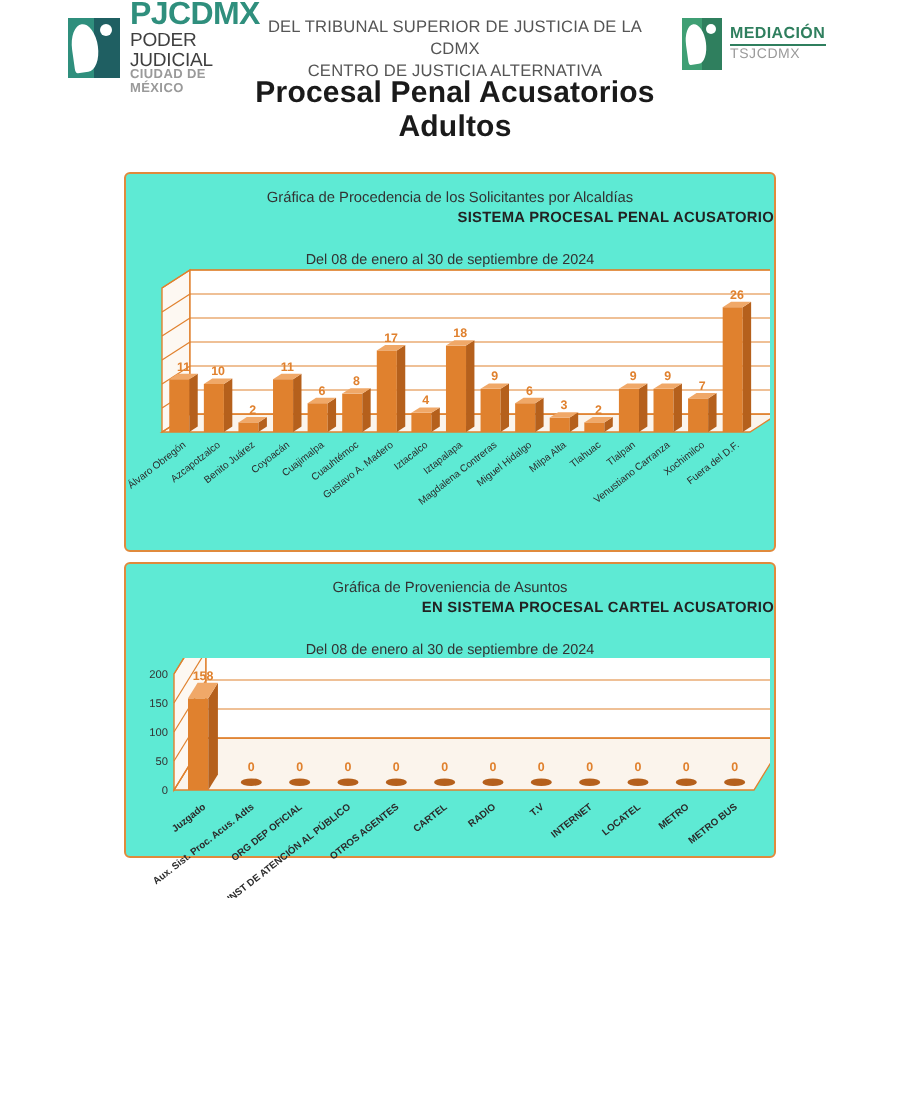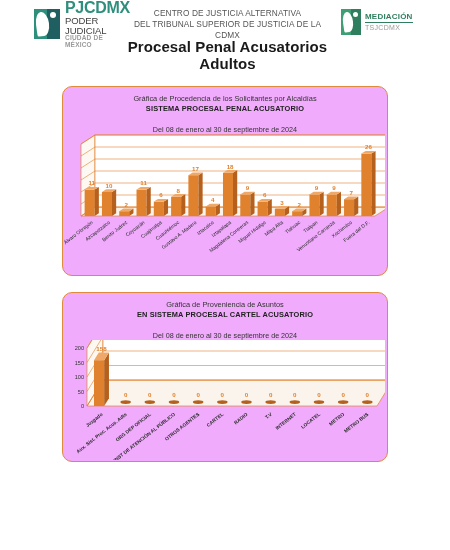--- a/index.html
+++ b/index.html
@@ -79,29 +79,29 @@
   .med-mark .md { position:absolute; left:12px; top:3px; width:5px; height:5px; border-radius:50%; background:#fff; }
   .med-text { display:flex; flex-direction:column; line-height:1.2; }
   .med-text .t1 { font-size:8px; font-weight:bold; color:#2f7f5e; letter-spacing:0.2px; }
   .med-text .t1u { border-bottom:1px solid #2f7f5e; padding-bottom:1px; }
   .med-text .t2 { font-size:7px; color:#9a9a9a; letter-spacing:0.3px; margin-top:1px; }
 
   
   .panel {
     position: absolute;
     border: 1.6px solid #E08A3C;
-    border-radius: 10px;
-    background: #f0abfc;
+    border-radius: 3px;
+    background: #5eead4;
   }
   #panel1 { left: 62px; top: 86px; width: 326px; height: 190px; }
-  #panel2 { left: 62px; top: 292px; width: 326px; height: 170px; }
+  #panel2 { left: 62px; top: 281px; width: 326px; height: 148px; }
 
   .ch-title { text-align:center; padding-top:7px; }
   .ch-title .c1 { font-size: 7.4px; color:#333; }
-  .ch-title .c2 { font-size: 7.4px; font-weight:bold; color:#222; margin-top:1px; letter-spacing:0.15px;}
+  .ch-title .c2 { font-size: 7.4px; font-weight:bold; color:#222; margin-top:1px; letter-spacing:0.15px;text-align:right;}
   .ch-title .c3 { font-size: 7.2px; color:#333; margin-top:12px; }
 
   .plotwrap { position: relative; width:100%; }
 
   svg { display:block; }
   .vlabel { font-family:"Liberation Sans", sans-serif; font-size:6.2px; fill:#E0812E; font-weight:bold; }
   .ytick  { font-family:"Liberation Sans", sans-serif; font-size:5.6px; fill:#333; }
   .catlabel { font-family:"Liberation Sans", sans-serif; font-size:5.0px; fill:#2b2b2b; }
   .catlabel2 { font-family:"Liberation Sans", sans-serif; font-size:4.9px; fill:#2b2b2b; font-weight:bold; }
 </style>
@@ -120,22 +120,22 @@
           <div class="pj-dot"></div>
       </div>
       <div class="pj-text">
         <span class="l1">PJCDMX</span>
         <span class="l2">PODER JUDICIAL</span>
         <span class="l3">CIUDAD DE MÉXICO</span>
       </div>
     </div>
 
     <div class="center-title">
+      <div class="ct1">DEL TRIBUNAL SUPERIOR DE JUSTICIA DE LA CDMX</div>
       <div class="ct1">CENTRO DE JUSTICIA ALTERNATIVA</div>
-      <div class="ct1">DEL TRIBUNAL SUPERIOR DE JUSTICIA DE LA CDMX</div>
     </div>
 
     <div class="doc-title">Procesal Penal Acusatorios Adultos</div>
 
     <div class="logo-right">
       <div class="med-mark">
         <div class="m1"></div>
           <div class="m2"></div>
         <div class="mg"></div>
           <div class="md"></div>

